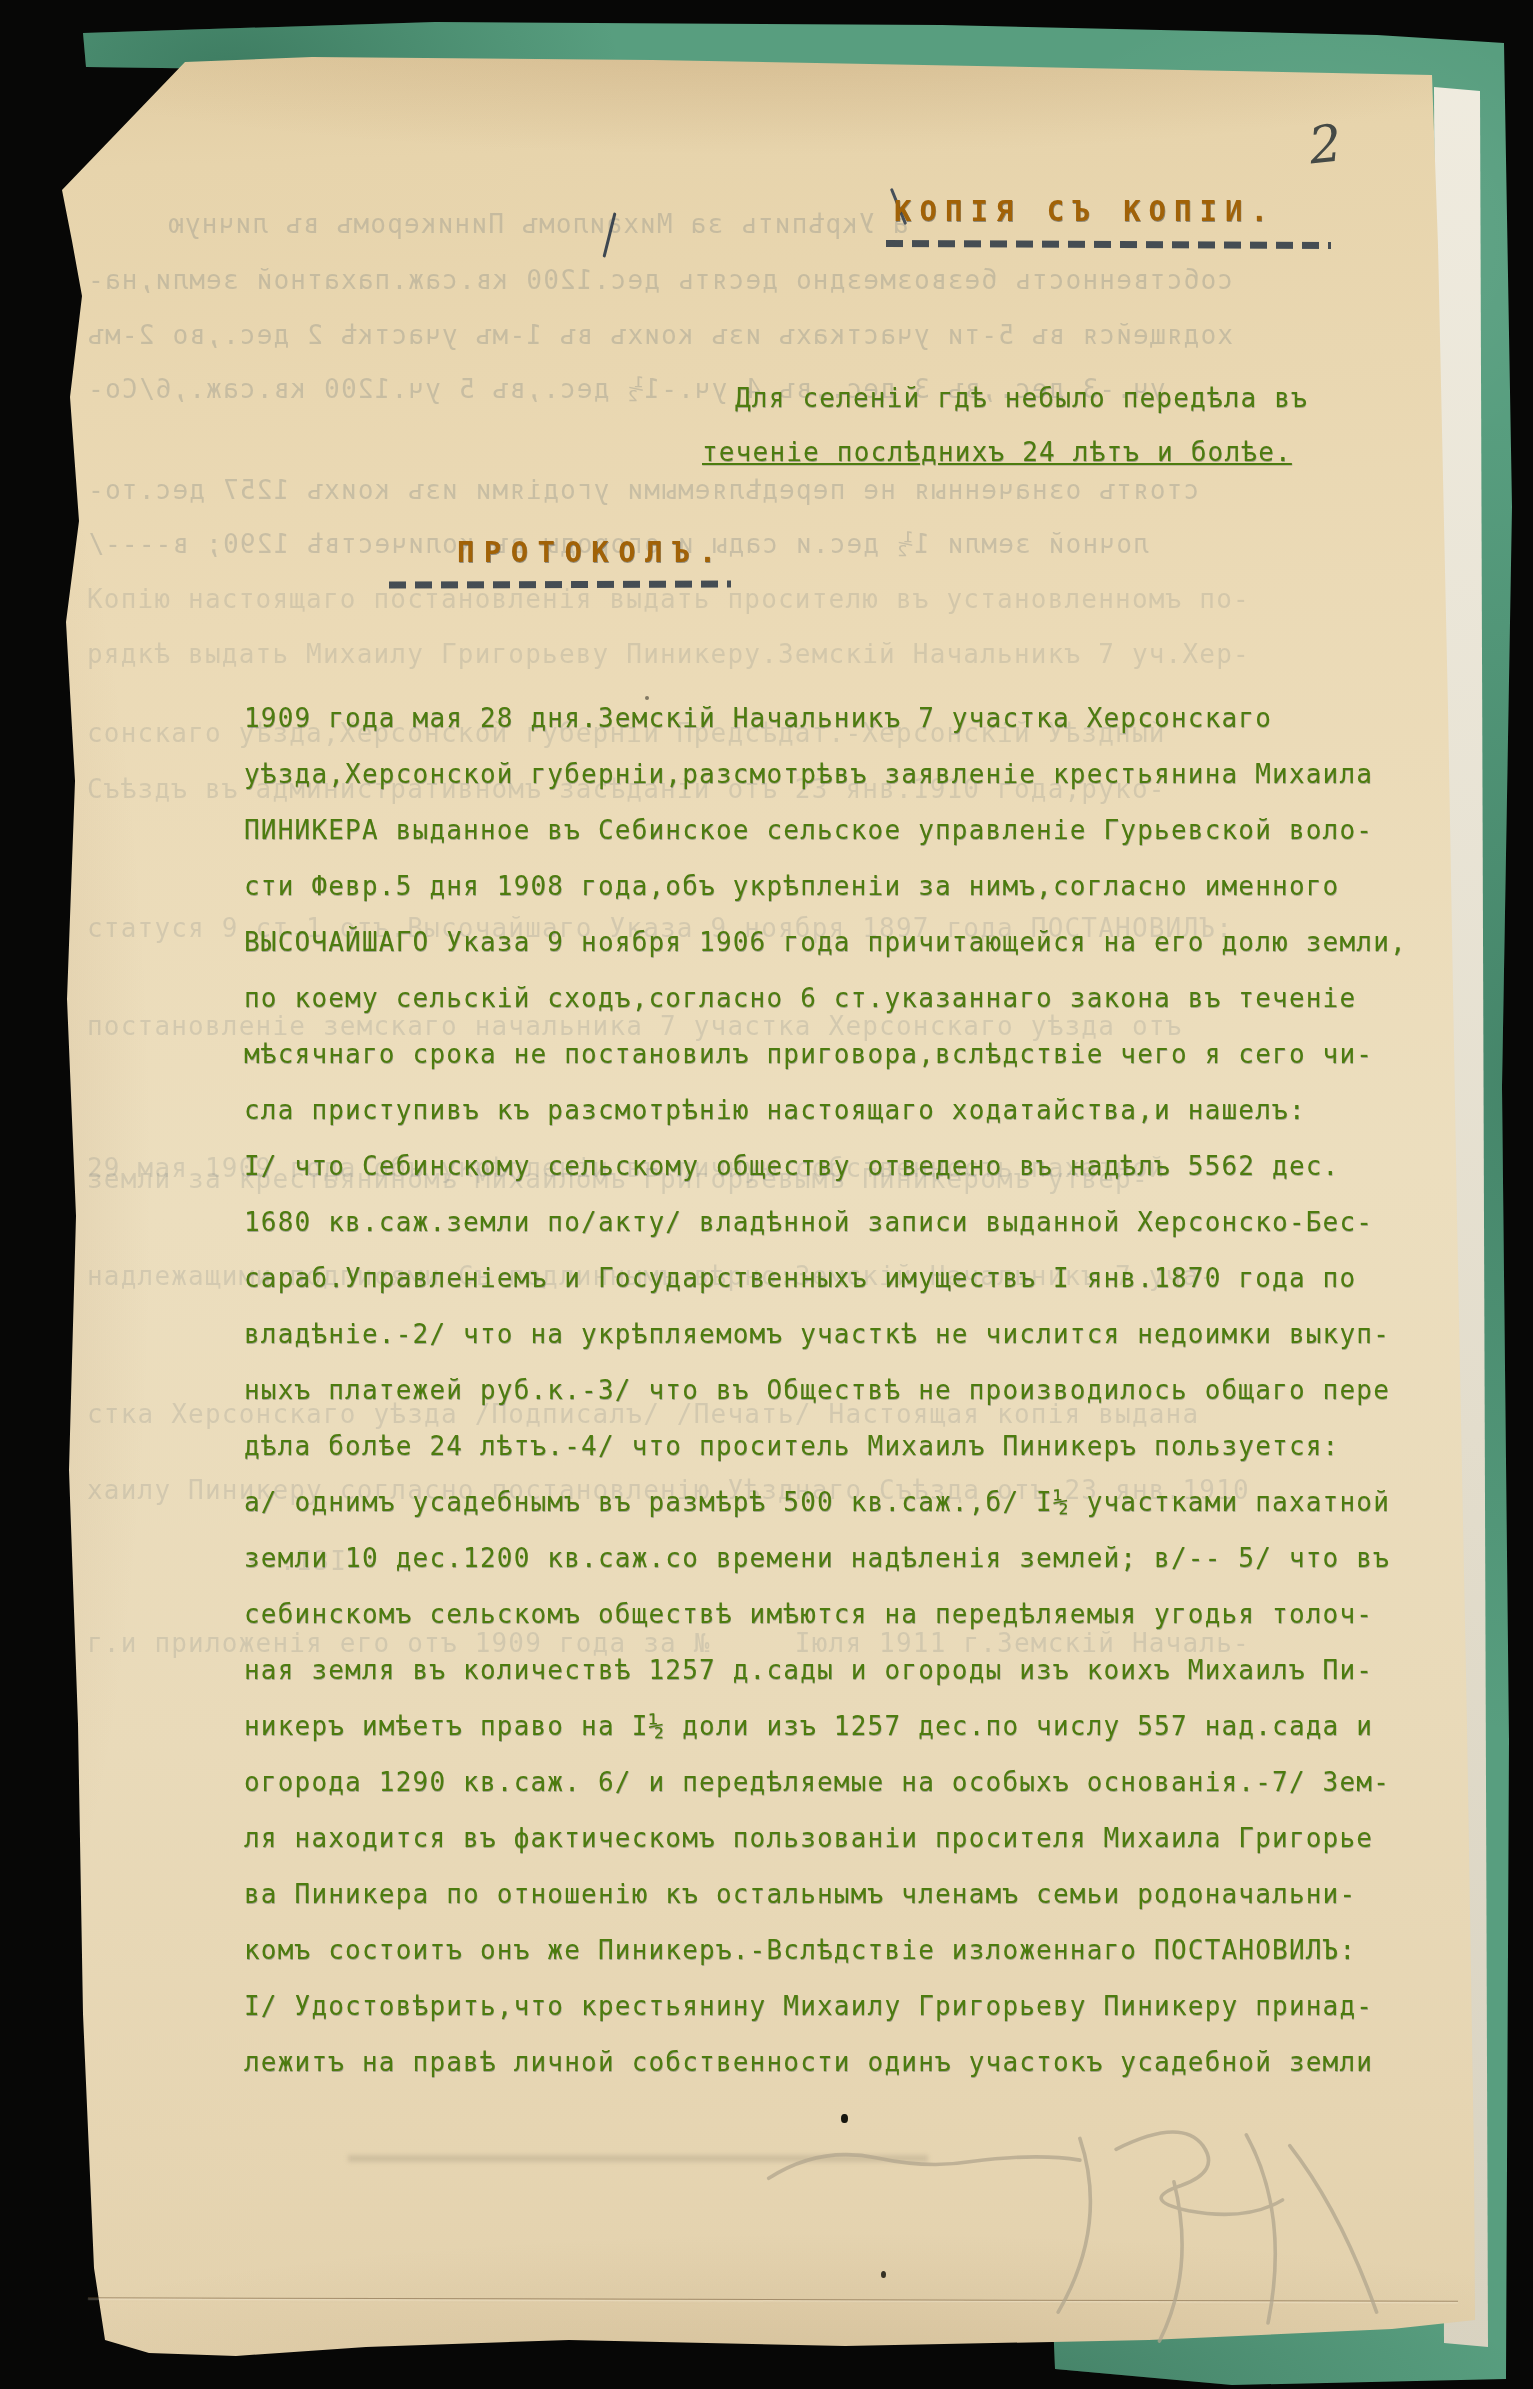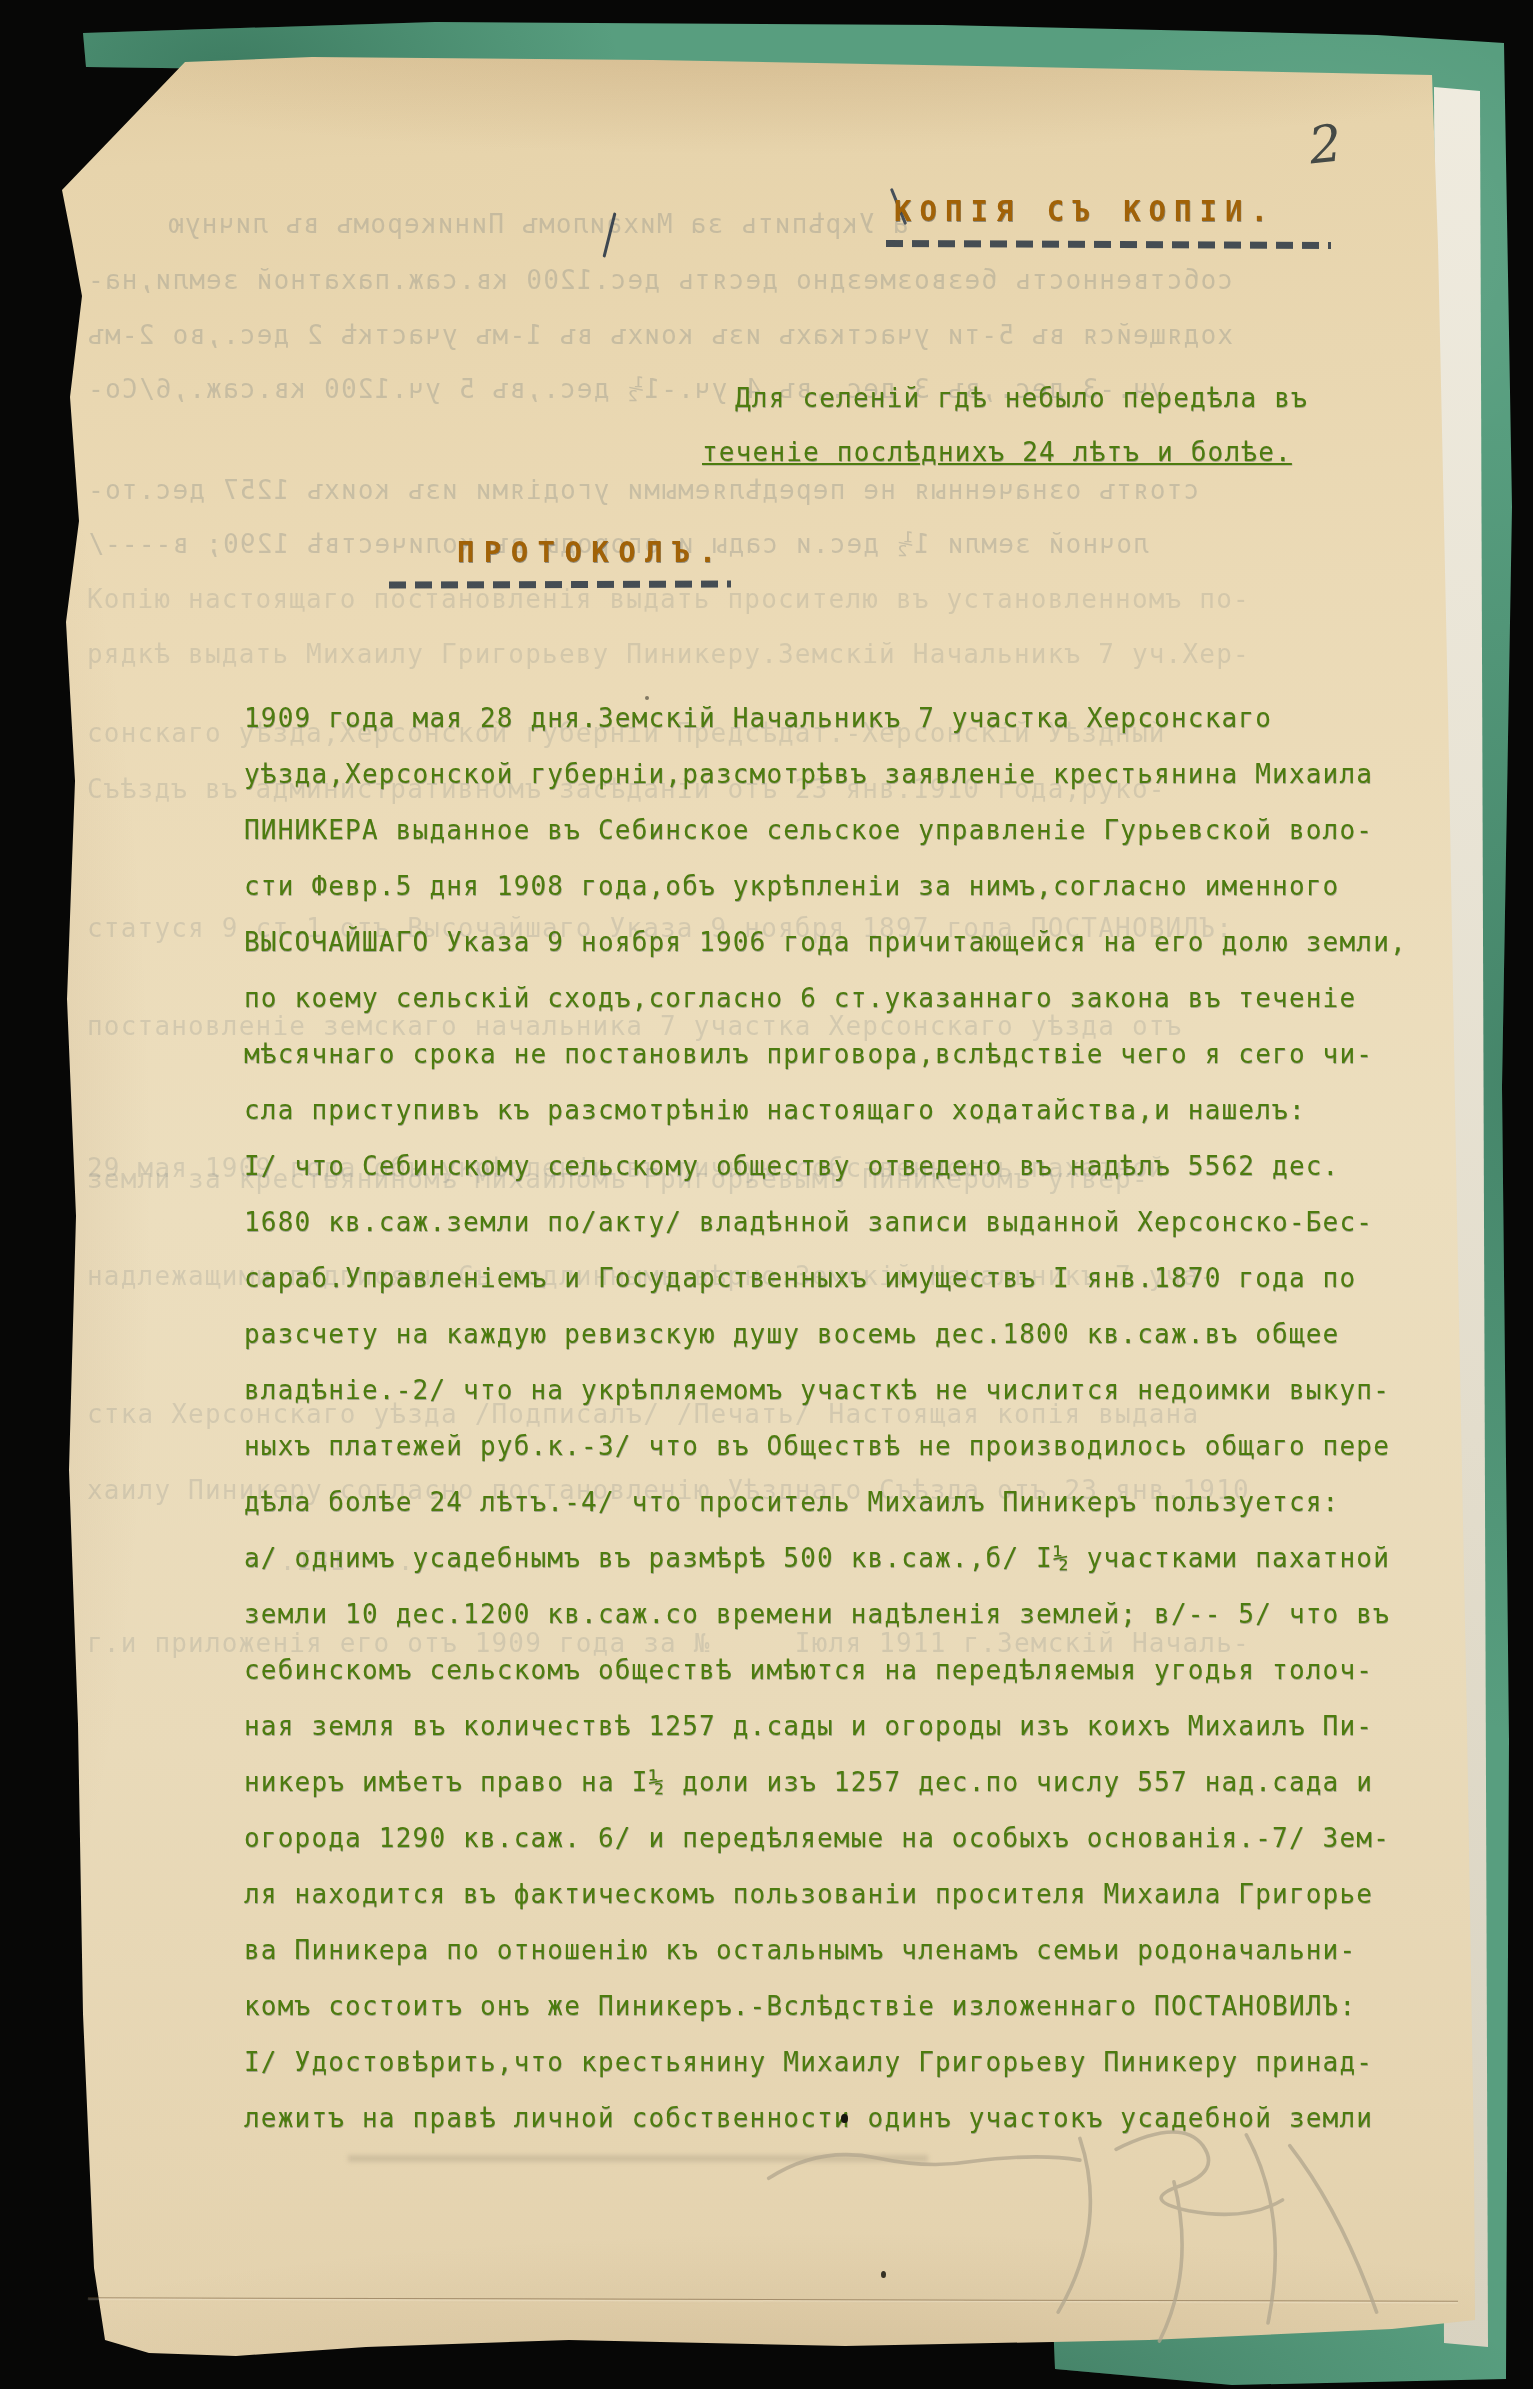--- a/index.html
+++ b/index.html
@@ -136,21 +136,20 @@
       <div class="bline">уѣзда,Херсонской губерніи,разсмотрѣвъ заявленіе крестьянина Михаила</div>
       <div class="bline">ПИНИКЕРА выданное въ Себинское сельское управленіе Гурьевской воло-</div>
       <div class="bline">сти Февр.5 дня 1908 года,объ укрѣпленіи за нимъ,согласно именного</div>
       <div class="bline">ВЫСОЧАЙШАГО Указа 9 ноября 1906 года причитающейся на его долю земли,</div>
       <div class="bline">по коему сельскій сходъ,согласно 6 ст.указаннаго закона въ теченіе</div>
       <div class="bline">мѣсячнаго срока не постановилъ приговора,вслѣдствіе чего я сего чи-</div>
       <div class="bline">сла приступивъ къ разсмотрѣнію настоящаго ходатайства,и нашелъ:</div>
       <div class="bline">I/ что Себинскому сельскому обществу отведено въ надѣлъ 5562 дес.</div>
       <div class="bline">1680 кв.саж.земли по/акту/ владѣнной записи выданной Херсонско-Бес-</div>
       <div class="bline">сараб.Управленіемъ и Государственныхъ имуществъ I янв.1870 года по</div>
-      <div class="bline">разсчету на каждую ревизскую душу восемь дес.1800 кв.саж.въ общее</div>
       <div class="bline">владѣніе.-2/ что на укрѣпляемомъ участкѣ не числится недоимки выкуп-</div>
       <div class="bline">ныхъ платежей руб.к.-3/ что въ Обществѣ не производилось общаго пере</div>
       <div class="bline">дѣла болѣе 24 лѣтъ.-4/ что проситель Михаилъ Пиникеръ пользуется:</div>
       <div class="bline">а/ однимъ усадебнымъ въ размѣрѣ 500 кв.саж.,б/ I½ участками пахатной</div>
       <div class="bline">земли 10 дес.1200 кв.саж.со времени надѣленія землей; в/-- 5/ что въ</div>
       <div class="bline">себинскомъ сельскомъ обществѣ имѣются на передѣляемыя угодья толоч-</div>
       <div class="bline">ная земля въ количествѣ 1257 д.сады и огороды изъ коихъ Михаилъ Пи-</div>
       <div class="bline">никеръ имѣетъ право на I½ доли изъ 1257 дес.по числу 557 над.сада и</div>
       <div class="bline">огорода 1290 кв.саж. 6/ и передѣляемые на особыхъ основанія.-7/ Зем-</div>
       <div class="bline">ля находится въ фактическомъ пользованіи просителя Михаила Григорье</div>

